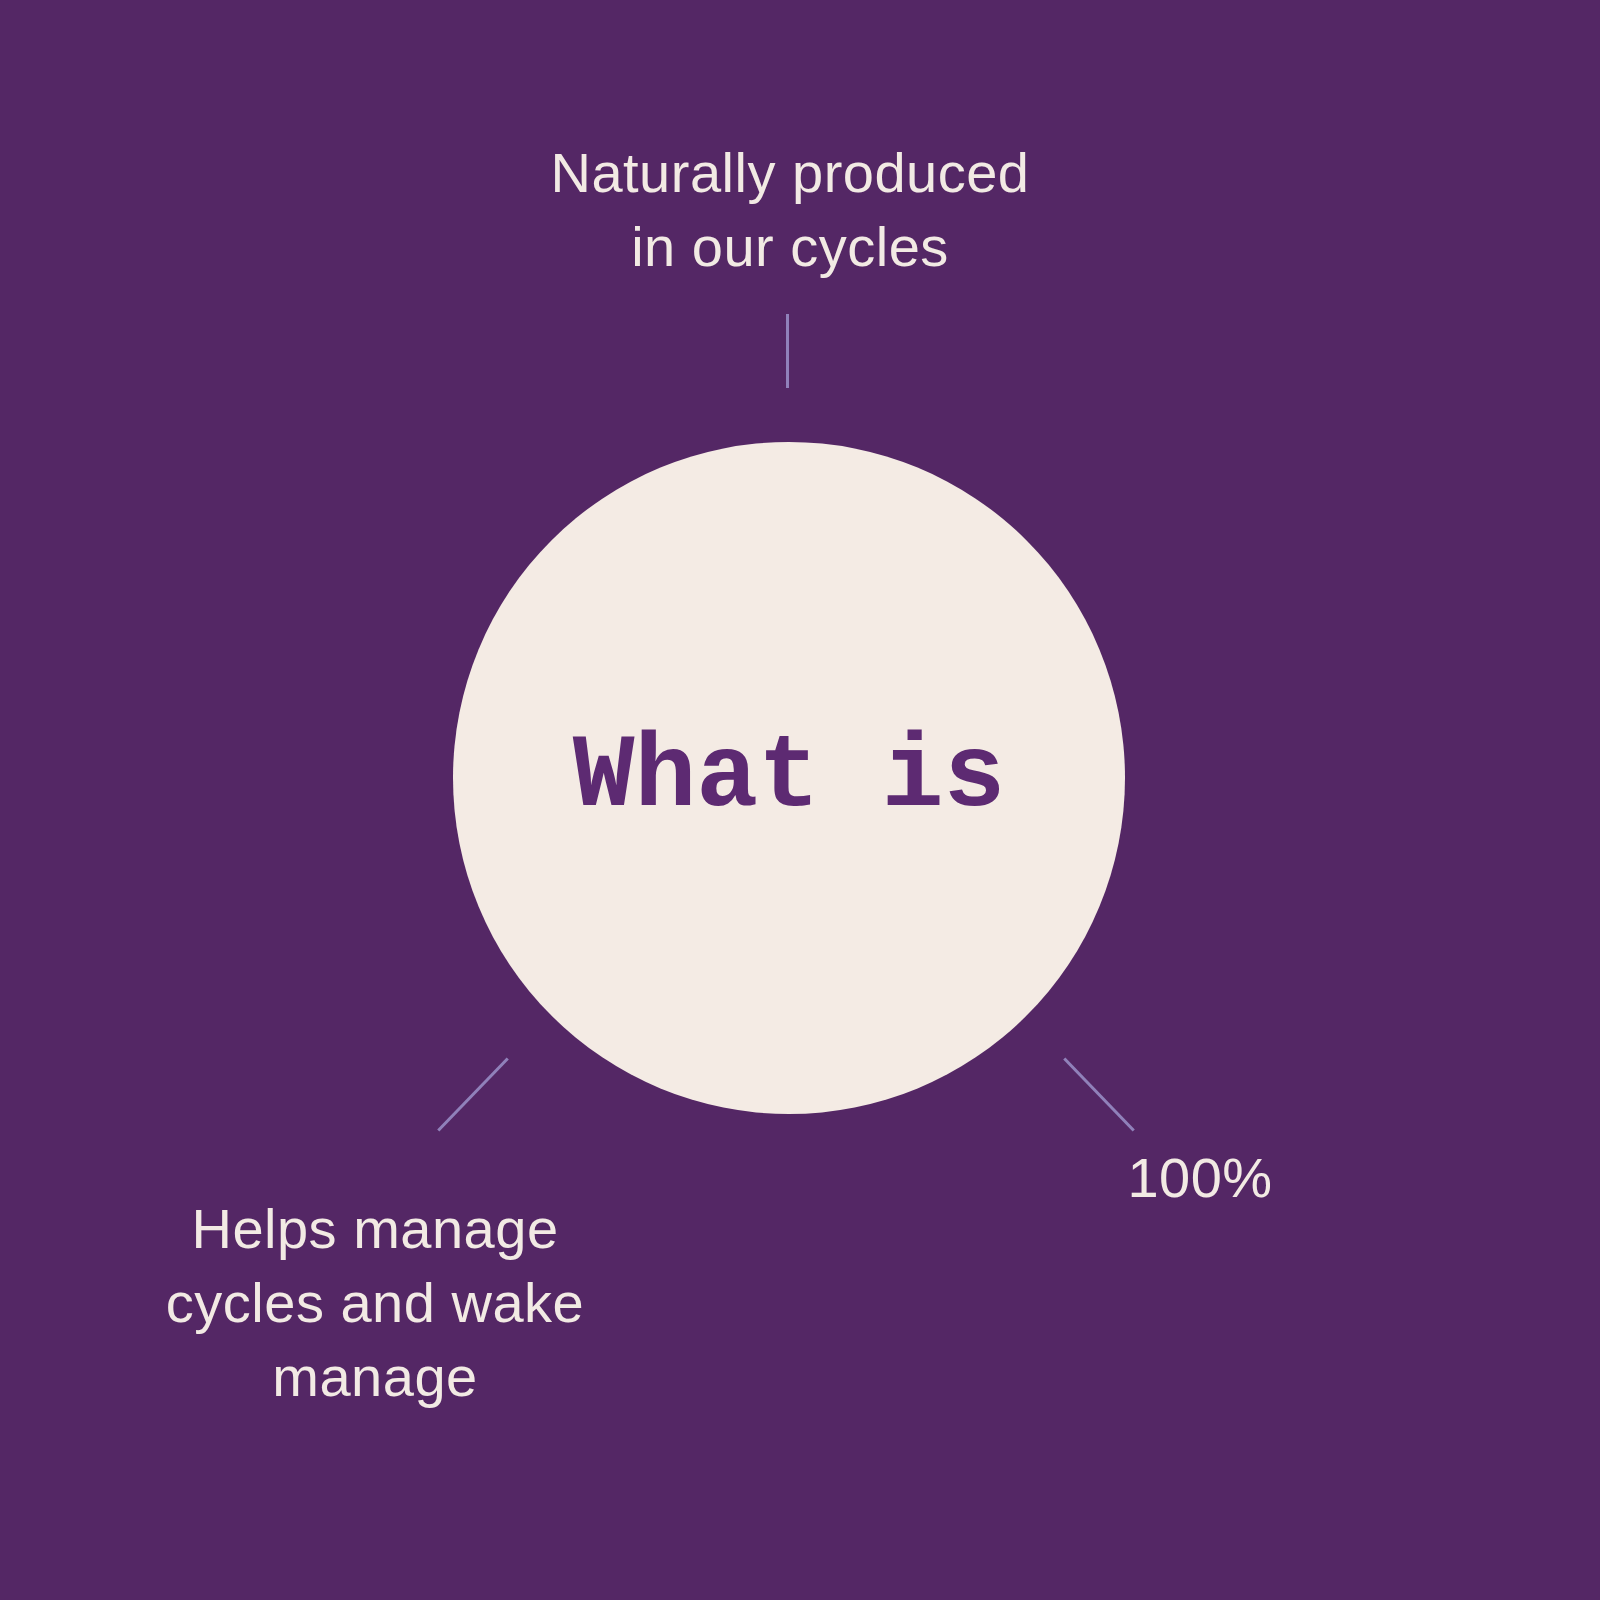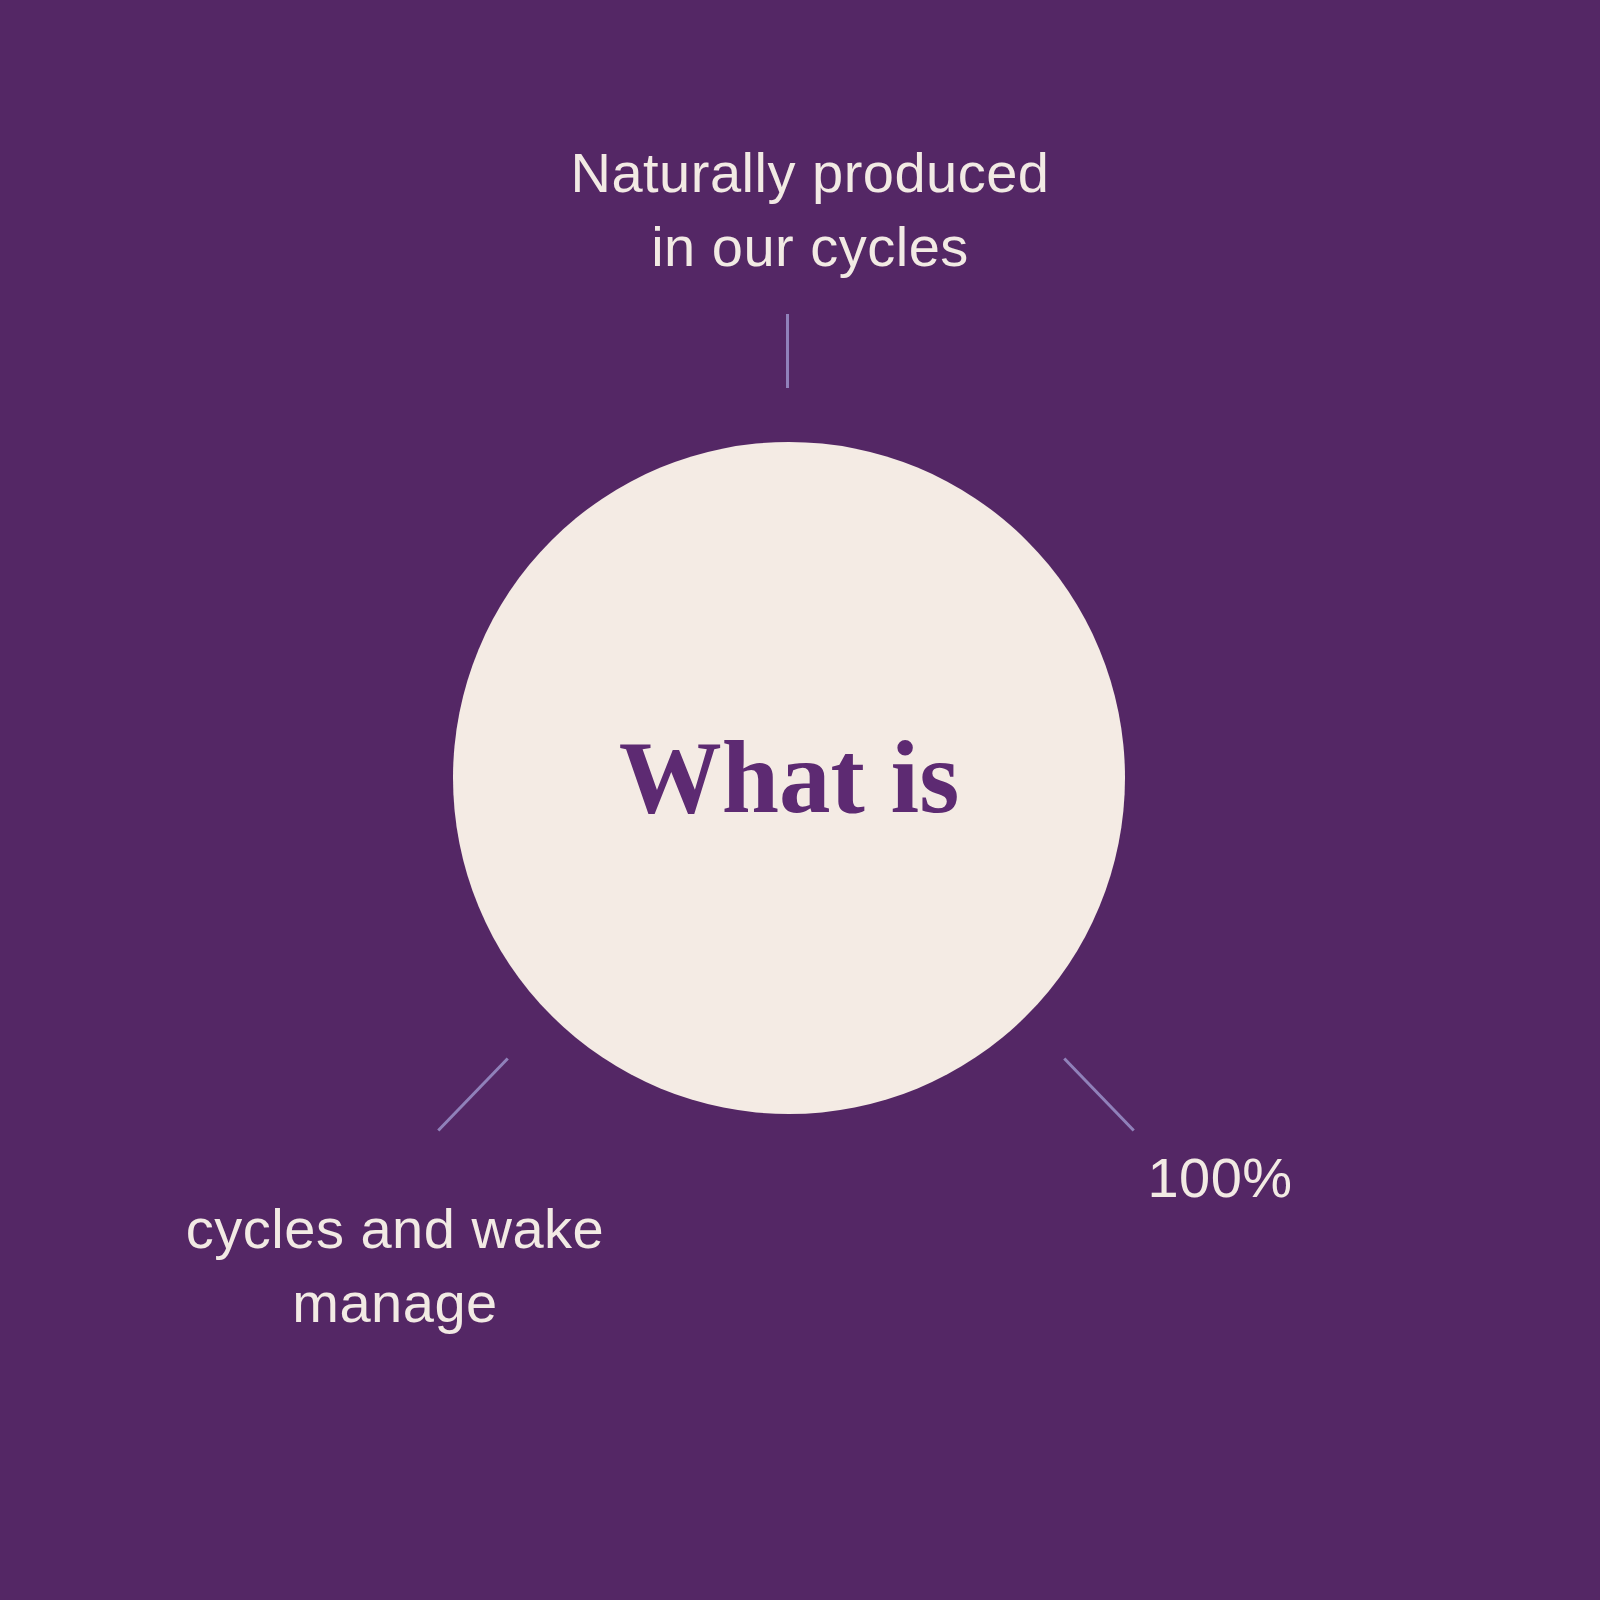--- a/index.html
+++ b/index.html
@@ -16,21 +16,20 @@
     font-family: "Liberation Sans", sans-serif;
   }
   .label {
     position: absolute;
     color: #f2eae4;
     font-size: 56px;
     line-height: 1.32;
     text-align: center;
     font-weight: 400;
     letter-spacing: 0.5px;
-    padding-left: 20px;
   }
   .label-top {
     top: 136px;
     left: 0;
     width: 1580px;
   }
   .label-bottom-left {
     top: 1192px;
     left: 90px;
     width: 570px;
@@ -68,21 +67,21 @@
     top: 442px;
     width: 672px;
     height: 672px;
     border-radius: 50%;
     background: #f4ebe4;
     display: flex;
     align-items: center;
     justify-content: center;
   }
   .circle-title {
-    font-family: Liberation Serif, serif;
+    font-family: Liberation Mono, monospace;
     font-weight: 700;
     font-size: 103px;
     line-height: 1.18;
     color: #5d2a72;
     letter-spacing: 0px;
   }
 </style>
 </head>
 <body>
 
@@ -98,20 +97,21 @@
   <div class="circle">
     <div class="circle-title">
       <div>What is</div>
     </div>
   </div>
 
   <div class="connector connector-left"></div>
   <div class="connector connector-right"></div>
 
   <div class="label label-bottom-left">
+    <div>Helps manage</div>
     <div>cycles and wake</div>
     <div>manage</div>
   </div>
 
   <div class="label label-bottom-right">
     <div>100%</div>
   </div>
 
 </div>
 

